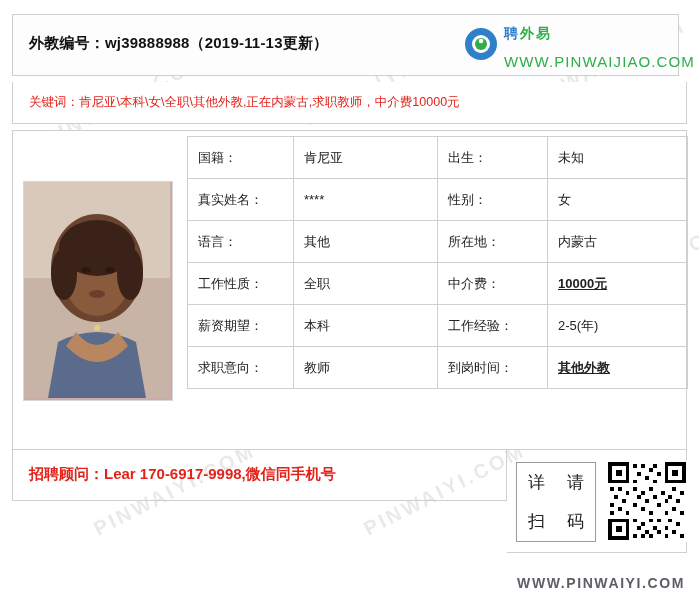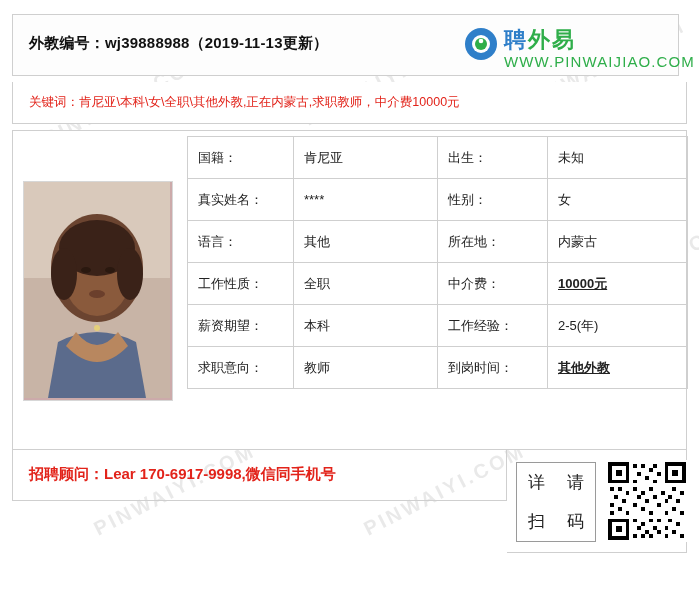--- a/index.html
+++ b/index.html
@@ -53,21 +53,21 @@
     position: absolute;
     left: 0;
     top: 4px;
     width: 34px;
     height: 34px;
   }
   .logo-text {
     position: absolute;
     left: 40px;
     top: 2px;
-    font-size: 22px;
+    font-size: 14px;
     font-weight: bold;
     color: #2fae4a;
     letter-spacing: 2px;
   }
   .logo-text .blue {
     color: #2f7fc9;
   }
   .logo-sub {
     position: absolute;
     left: 40px;
@@ -423,13 +423,14 @@
         <rect x="24" y="34" width="2" height="2"></rect>
           <rect x="14" y="38" width="2" height="2"></rect>
           <rect x="18" y="38" width="2" height="2"></rect>
         <rect x="22" y="38" width="2" height="2"></rect>
           <rect x="26" y="30" width="2" height="2"></rect>
           <rect x="26" y="36" width="2" height="2"></rect>
       </g>
     </svg>
   </div>
 
+  <div class="footer">WWW.PINWAIYI.COM</div>
 </div>
 
 </body></html>

